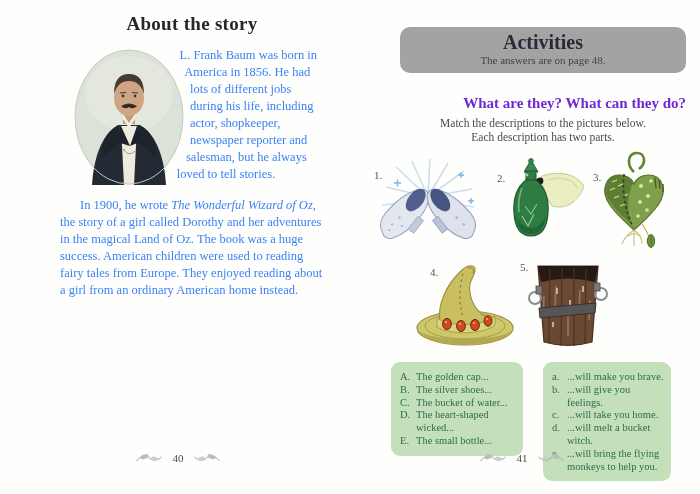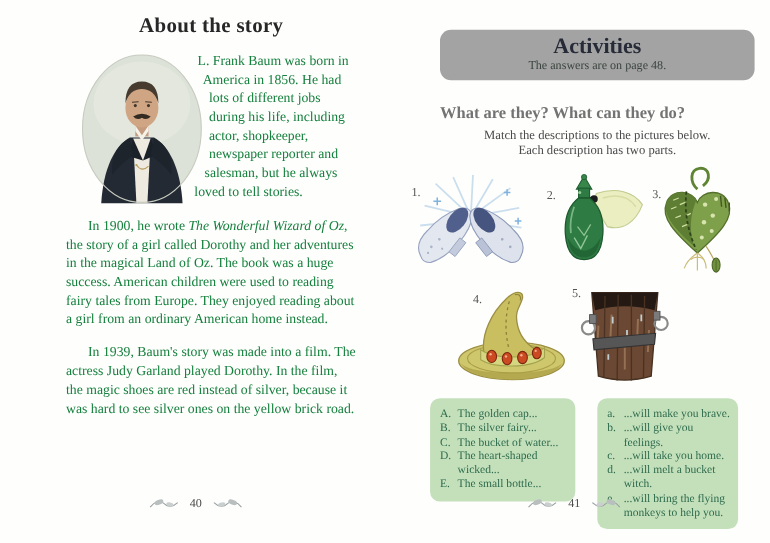--- a/index.html
+++ b/index.html
@@ -9,21 +9,21 @@
   }
   .page { position:absolute; top:0; height:494px; width:350px; }
   .page-left { left:0; }
   .page-right { left:350px; }
 
   
   .story-title {
     margin:13px 26px 12px 60px; text-align:center;
     font-size:19px; font-weight:bold; color:#272727; letter-spacing:.3px;
   }
-  .left-body { margin:0 26px 0 60px; font-size:12.5px; line-height:17px; color:#15803d; }
+  .left-body { margin:0 26px 0 60px; font-size:12.5px; line-height:17px; color:#3b82f6; }
   .portrait {
     float:left; width:110px; height:136px; margin:2px 6px 4px 14px;
     shape-outside: ellipse(59px 71px at 69px 70px); shape-margin:4px;
   }
   .portrait svg { display:block; }
   .left-body p { margin:0 0 13px 0; text-indent:20px; }
   .left-body p.first { text-indent:6px; margin-bottom:14px; }
   .italic { font-style:italic; }
 
   
@@ -39,22 +39,22 @@
 
   
   .activities-box {
     position:absolute; left:50px; top:27px; width:286px; height:46px;
     background:#a3a3a3; border-radius:10px; text-align:center;
   }
   .activities-title { font-size:20px; font-weight:bold; color:#272b37; margin-top:4px; }
   .activities-note { font-size:11px; color:#3a443f; margin-top:0px; }
 
   .exercise-heading {
-    position:absolute; left:50px; top:95px; width:286px; text-align:left;
-    font-size:15px; font-weight:bold; color:#737373;
+    position:absolute; left:50px; top:95px; width:286px; text-align:right;
+    font-size:15px; font-weight:bold; color:#6d28d9;
   }
   .instruction { position:absolute; left:50px; width:286px; text-align:center;
     font-size:11.5px; color:#4a4a4a; }
   .instr-1 { top:117px; }
   .instr-2 { top:131px; }
 
   .pic-num { position:absolute; font-size:11px; color:#555; }
   .pic { position:absolute; line-height:0; }
 
   .match-box {
@@ -97,21 +97,20 @@
           <path d="M58,43.5 L64,44" stroke="#41362c" stroke-width="1" fill="none"></path>
           <path d="M47,57 Q55,52 63,57 Q59,61 55,58 Q51,61 47,57 Z" fill="#332a22"></path>
           <path d="M49,65 L55,74 L61,65 L61,70 L55,79 L49,70 Z" fill="#f4f1e8"></path>
           <path d="M50,101 Q55,108 61,102" stroke="#b99a5a" stroke-width="1" fill="none"></path>
           <circle cx="50" cy="101" r="1" fill="#b99a5a"></circle>
           <ellipse cx="55" cy="68" rx="54" ry="67" fill="none" stroke="#c6cabf" stroke-width="1"></ellipse>
         </svg>
       </div>
       <p class="first">L. Frank Baum was born in America in 1856. He had lots of different jobs during his life, including actor, shopkeeper, newspaper reporter and salesman, but he always loved to tell stories.</p>
       <p><span>In 1900, he wrote </span><span class="italic">The Wonderful Wizard of Oz</span><span>, the story of a girl called Dorothy and her adventures in the magical Land of Oz. The book was a huge success. American children were used to reading fairy tales from Europe. They enjoyed reading about a girl from an ordinary American home instead.</span></p>
-      <p>In 1939, Baum's story was made into a film. The actress Judy Garland played Dorothy. In the film, the magic shoes are red instead of silver, because it was hard to see silver ones on the yellow brick road.</p>
     </div>
 
     <div class="page-footer">
       <span class="flourish">
         <svg width="28" height="12" viewBox="0 0 28 12">
           <path d="M1,9 C5,4 10,2 14,6 C17,9 22,9 26,5" stroke="#9aa0a0" stroke-width="1" fill="none"></path>
           <ellipse cx="9" cy="4.6" rx="4.2" ry="2.2" fill="#b9bfbf" transform="rotate(-20 9 4.6)"></ellipse>
           <ellipse cx="19" cy="6.6" rx="3.4" ry="1.8" fill="#c9cfcf" transform="rotate(14 19 6.6)"></ellipse>
         </svg>
       </span>
@@ -258,21 +257,21 @@
       </svg>
     </div>
 
     <div class="match-box match-box-upper">
       <div class="match-row">
         <span class="match-label">A.</span>
         <span class="match-text">The golden cap...</span>
       </div>
       <div class="match-row">
         <span class="match-label">B.</span>
-        <span class="match-text">The silver fairy...</span>
+        <span class="match-text">The silver shoes...</span>
       </div>
       <div class="match-row">
         <span class="match-label">C.</span>
         <span class="match-text">The bucket of water...</span>
       </div>
       <div class="match-row">
         <span class="match-label">D.</span>
         <span class="match-text">The heart-shaped wicked...</span>
       </div>
       <div class="match-row">

